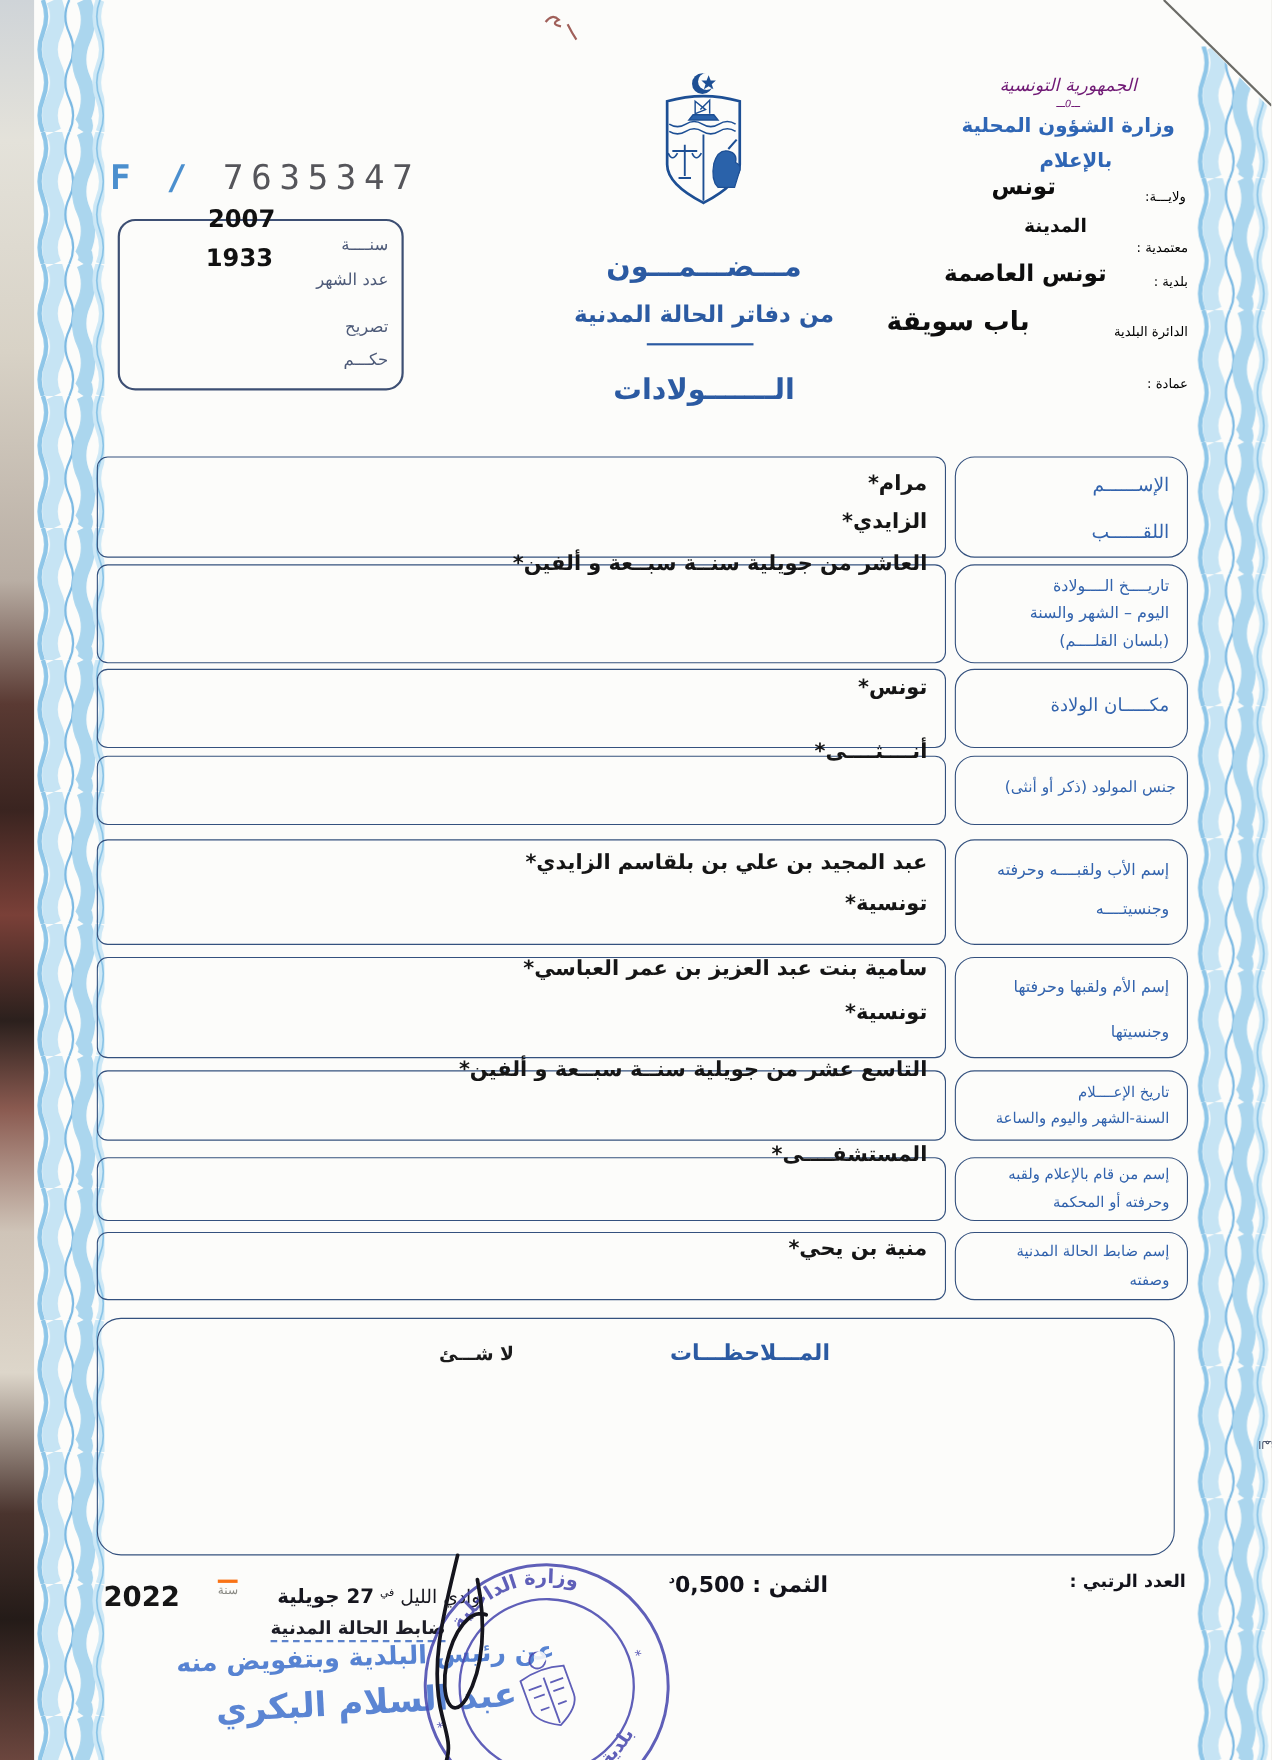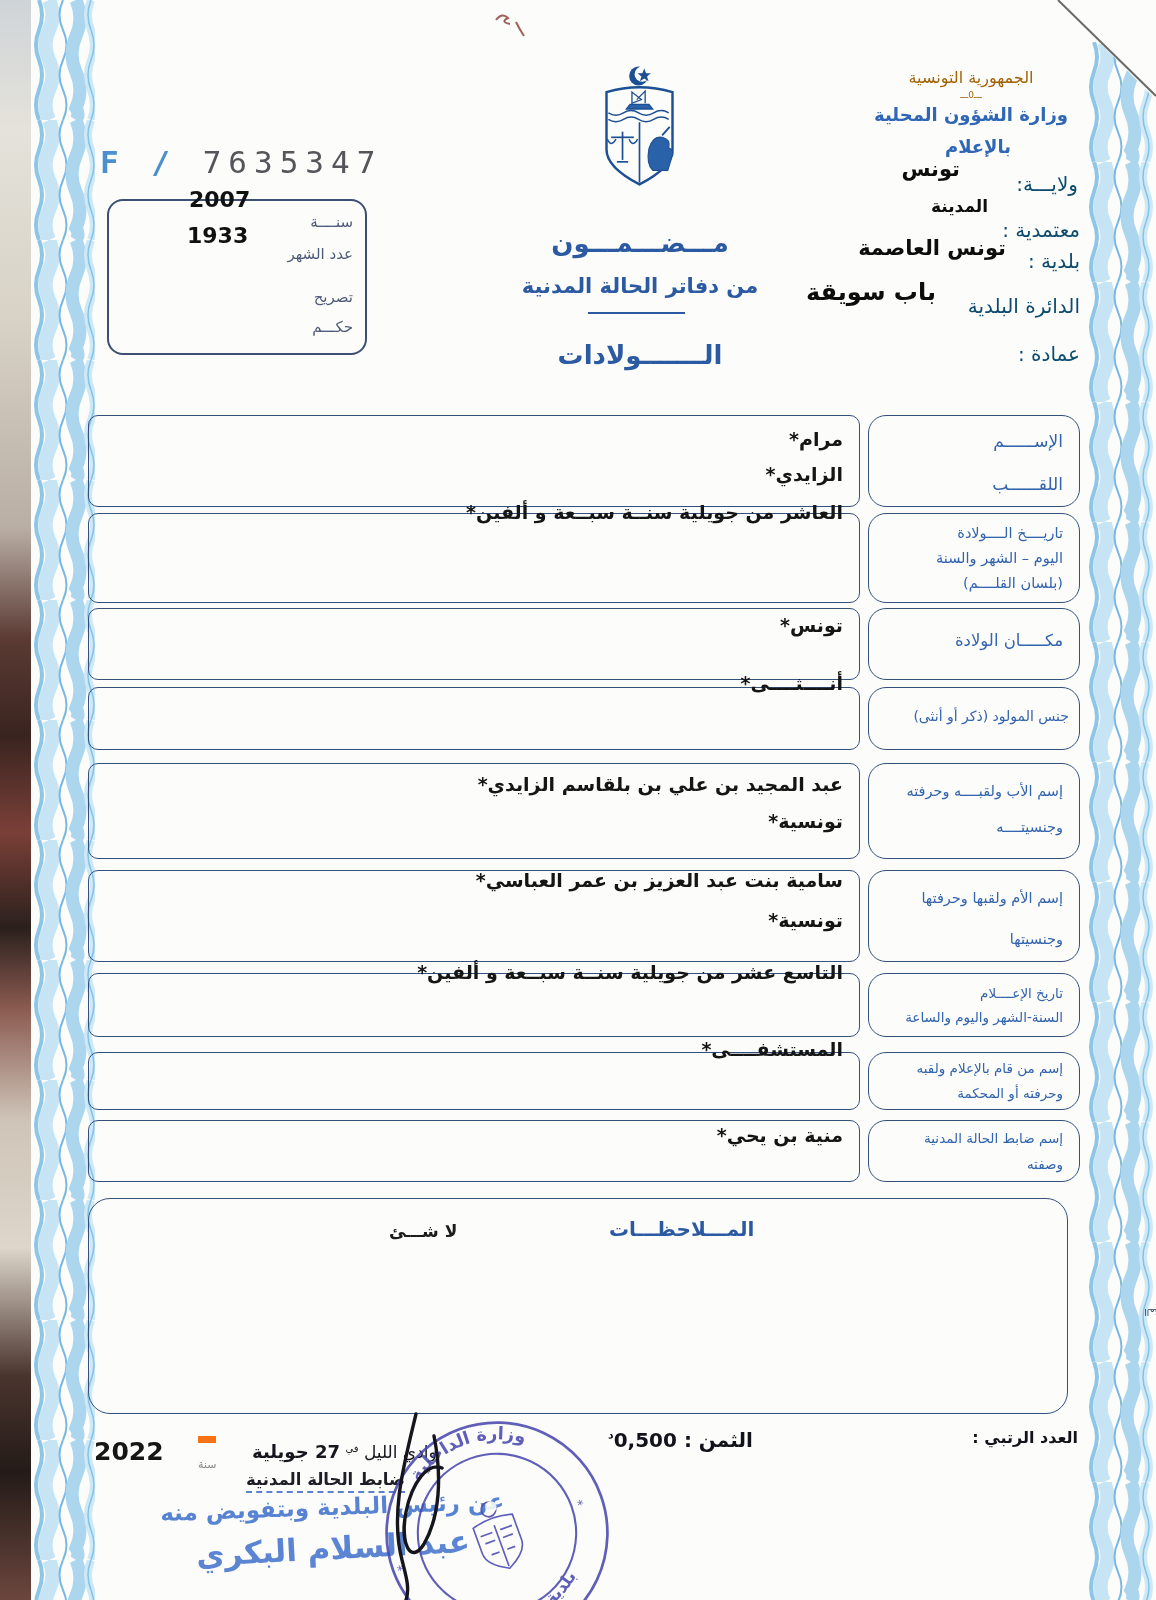--- a/index.html
+++ b/index.html
@@ -21,23 +21,23 @@
   #serial{left:100px;top:144px;font-family:"DejaVu Sans Mono",monospace;font-size:31px;letter-spacing:7px;direction:ltr;}
   #serial .pfx{color:#4b8fce;font-weight:bold;}
   #serial .num{color:#55555a;}
 
   
   #regbox{left:107px;top:199px;width:256px;height:152px;border:2px solid #3d4f73;border-radius:16px;}
   .reg-label{position:absolute;right:12px;color:#4d5a78;font-size:15px;}
   .reg-val{position:absolute;font-weight:bold;color:#111;font-size:22px;}
 
   
-  .hdr-dark{color:#a16207;font-size:16px;}
+  .hdr-dark{color:#701a75;font-size:16px;font-style:italic;}
   .hdr-blue{color:#2f66b5;font-weight:bold;}
-  .hdr-label{color:#0c4a6e;font-size:20px;}
+  .hdr-label{color:#000000;font-size:12px;}
   .hdr-val{color:#0d0d0d;font-weight:bold;}
 
   
   .title-blue{color:#2b5aa2;font-weight:bold;text-align:center;}
 
   
   .fieldrow{position:absolute;left:0;top:0;width:1156px;}
   .vbox{position:absolute;left:88px;width:770px;border:1.7px solid #34517e;border-radius:10px;background:transparent;}
   .lbox{position:absolute;left:868px;width:210px;border:1.7px solid #34517e;border-radius:18px;}
   .fv{position:absolute;right:16px;left:10px;font-weight:bold;color:#151515;font-size:19px;text-align:right;}
@@ -66,33 +66,33 @@
   .r3 .fl{font-size:14px;padding-top:20px;padding-right:10px}
   .r4 .fl{font-size:14.5px;line-height:36px;padding-top:9px}
   .r5 .fl{font-size:14.5px;line-height:41px;padding-top:7px}
   .r6 .fl{font-size:13.5px;line-height:24px;padding-top:7px}
   .r7 .fl{font-size:13.5px;line-height:25px;padding-top:3px}
   .r8 .fl{font-size:13.5px;line-height:26px;padding-top:4px}
 
   
   #remarksbox{left:88px;top:1198px;width:978px;height:214px;border:1.8px solid #34517e;border-radius:22px;}
   #remarks-label{left:520px;top:18px;font-size:20px;}
-  #remarks-value{left:300px;top:22px;font-weight:bold;font-size:17px;color:#1b1b1b;}
+  #remarks-value{left:310px;top:22px;font-weight:bold;font-size:17px;color:#1b1b1b;}
 
   
   #printref{left:1042px;top:1240px;width:60px;height:150px;}
   #printref span{display:block;transform:rotate(-90deg) translate(-60px,-18px);transform-origin:top right;font-size:9.5px;color:#3b4660;white-space:nowrap;}
 
   
   #ordinal{right:78px;top:1428px;font-weight:bold;font-size:16px;color:#12121a;}
   #price{left:608px;top:1428px;font-weight:bold;font-size:20px;color:#12121a;direction:rtl;}
   #price sup{font-size:11px;}
   #noticebox{left:600px;top:1477px;width:462px;height:74px;border:2px solid #2a2a33;border-radius:16px;padding:10px 16px;box-sizing:border-box;font-size:14.5px;line-height:26px;color:#1c1c24;text-align:center;}
   #year2022{left:66px;top:1437px;font-weight:bold;font-size:25px;color:#161616;margin-left:28px;}
-  #year-small{left:198px;top:1436px;font-size:11px;color:#8a8a84;border-top:7px solid #f97316;padding-top:15px;}
+  #year-small{left:198px;top:1436px;font-size:11px;color:#8a8a84;border-top:3px solid #f97316;padding-top:0;}
   #placedate{left:252px;top:1441px;font-size:17px;color:#16161e;white-space:nowrap;}
   #placedate .b{font-weight:bold;font-size:18px;}
   #placedate .sup{font-size:10px;vertical-align:6px;}
   #officer-title{left:246px;top:1470px;font-weight:bold;font-size:16.5px;color:#1d1d26;border-bottom:2px dashed #5b82cc;padding-bottom:2px;}
   #stamp-line1{left:160px;top:1494px;font-size:23px;font-weight:bold;color:#4a79cf;opacity:.92;transform:rotate(-2deg);letter-spacing:1px;white-space:nowrap;}
   #stamp-name{left:196px;top:1530px;font-size:31px;font-weight:bold;color:#4a79cf;opacity:.9;transform:rotate(-3deg);white-space:nowrap;}
 
   svg{display:block;}
 </style>
 </head>

